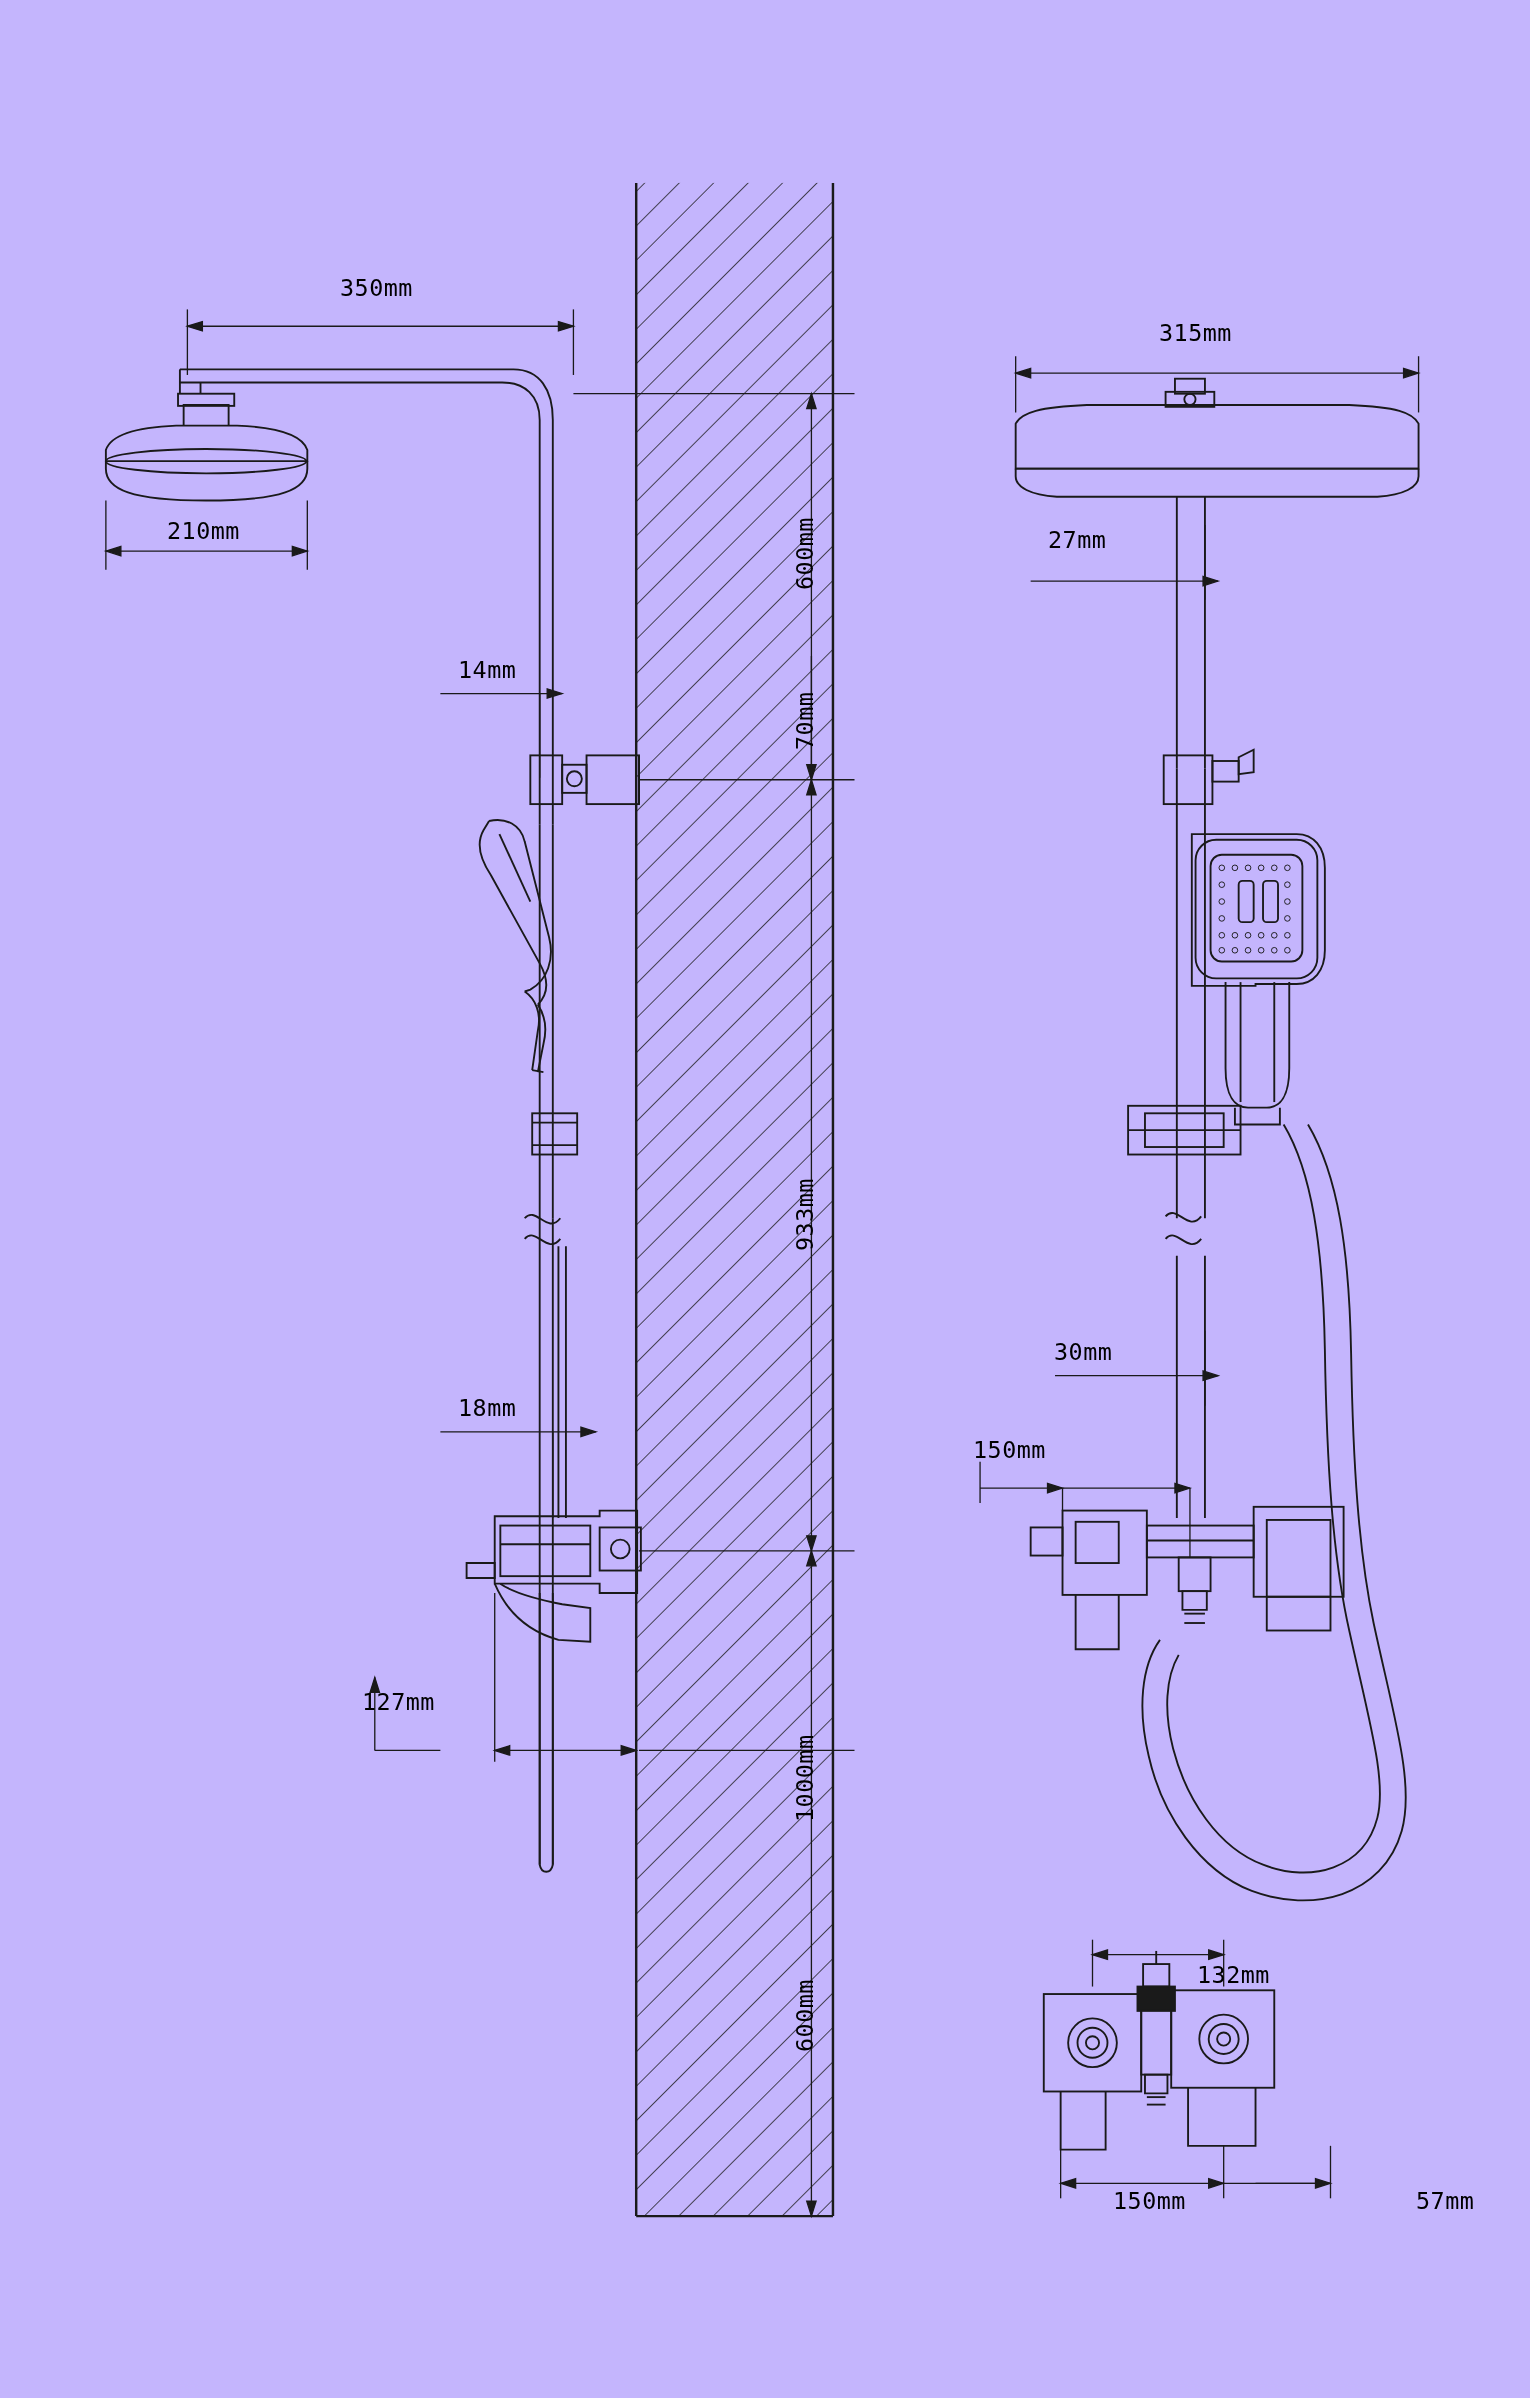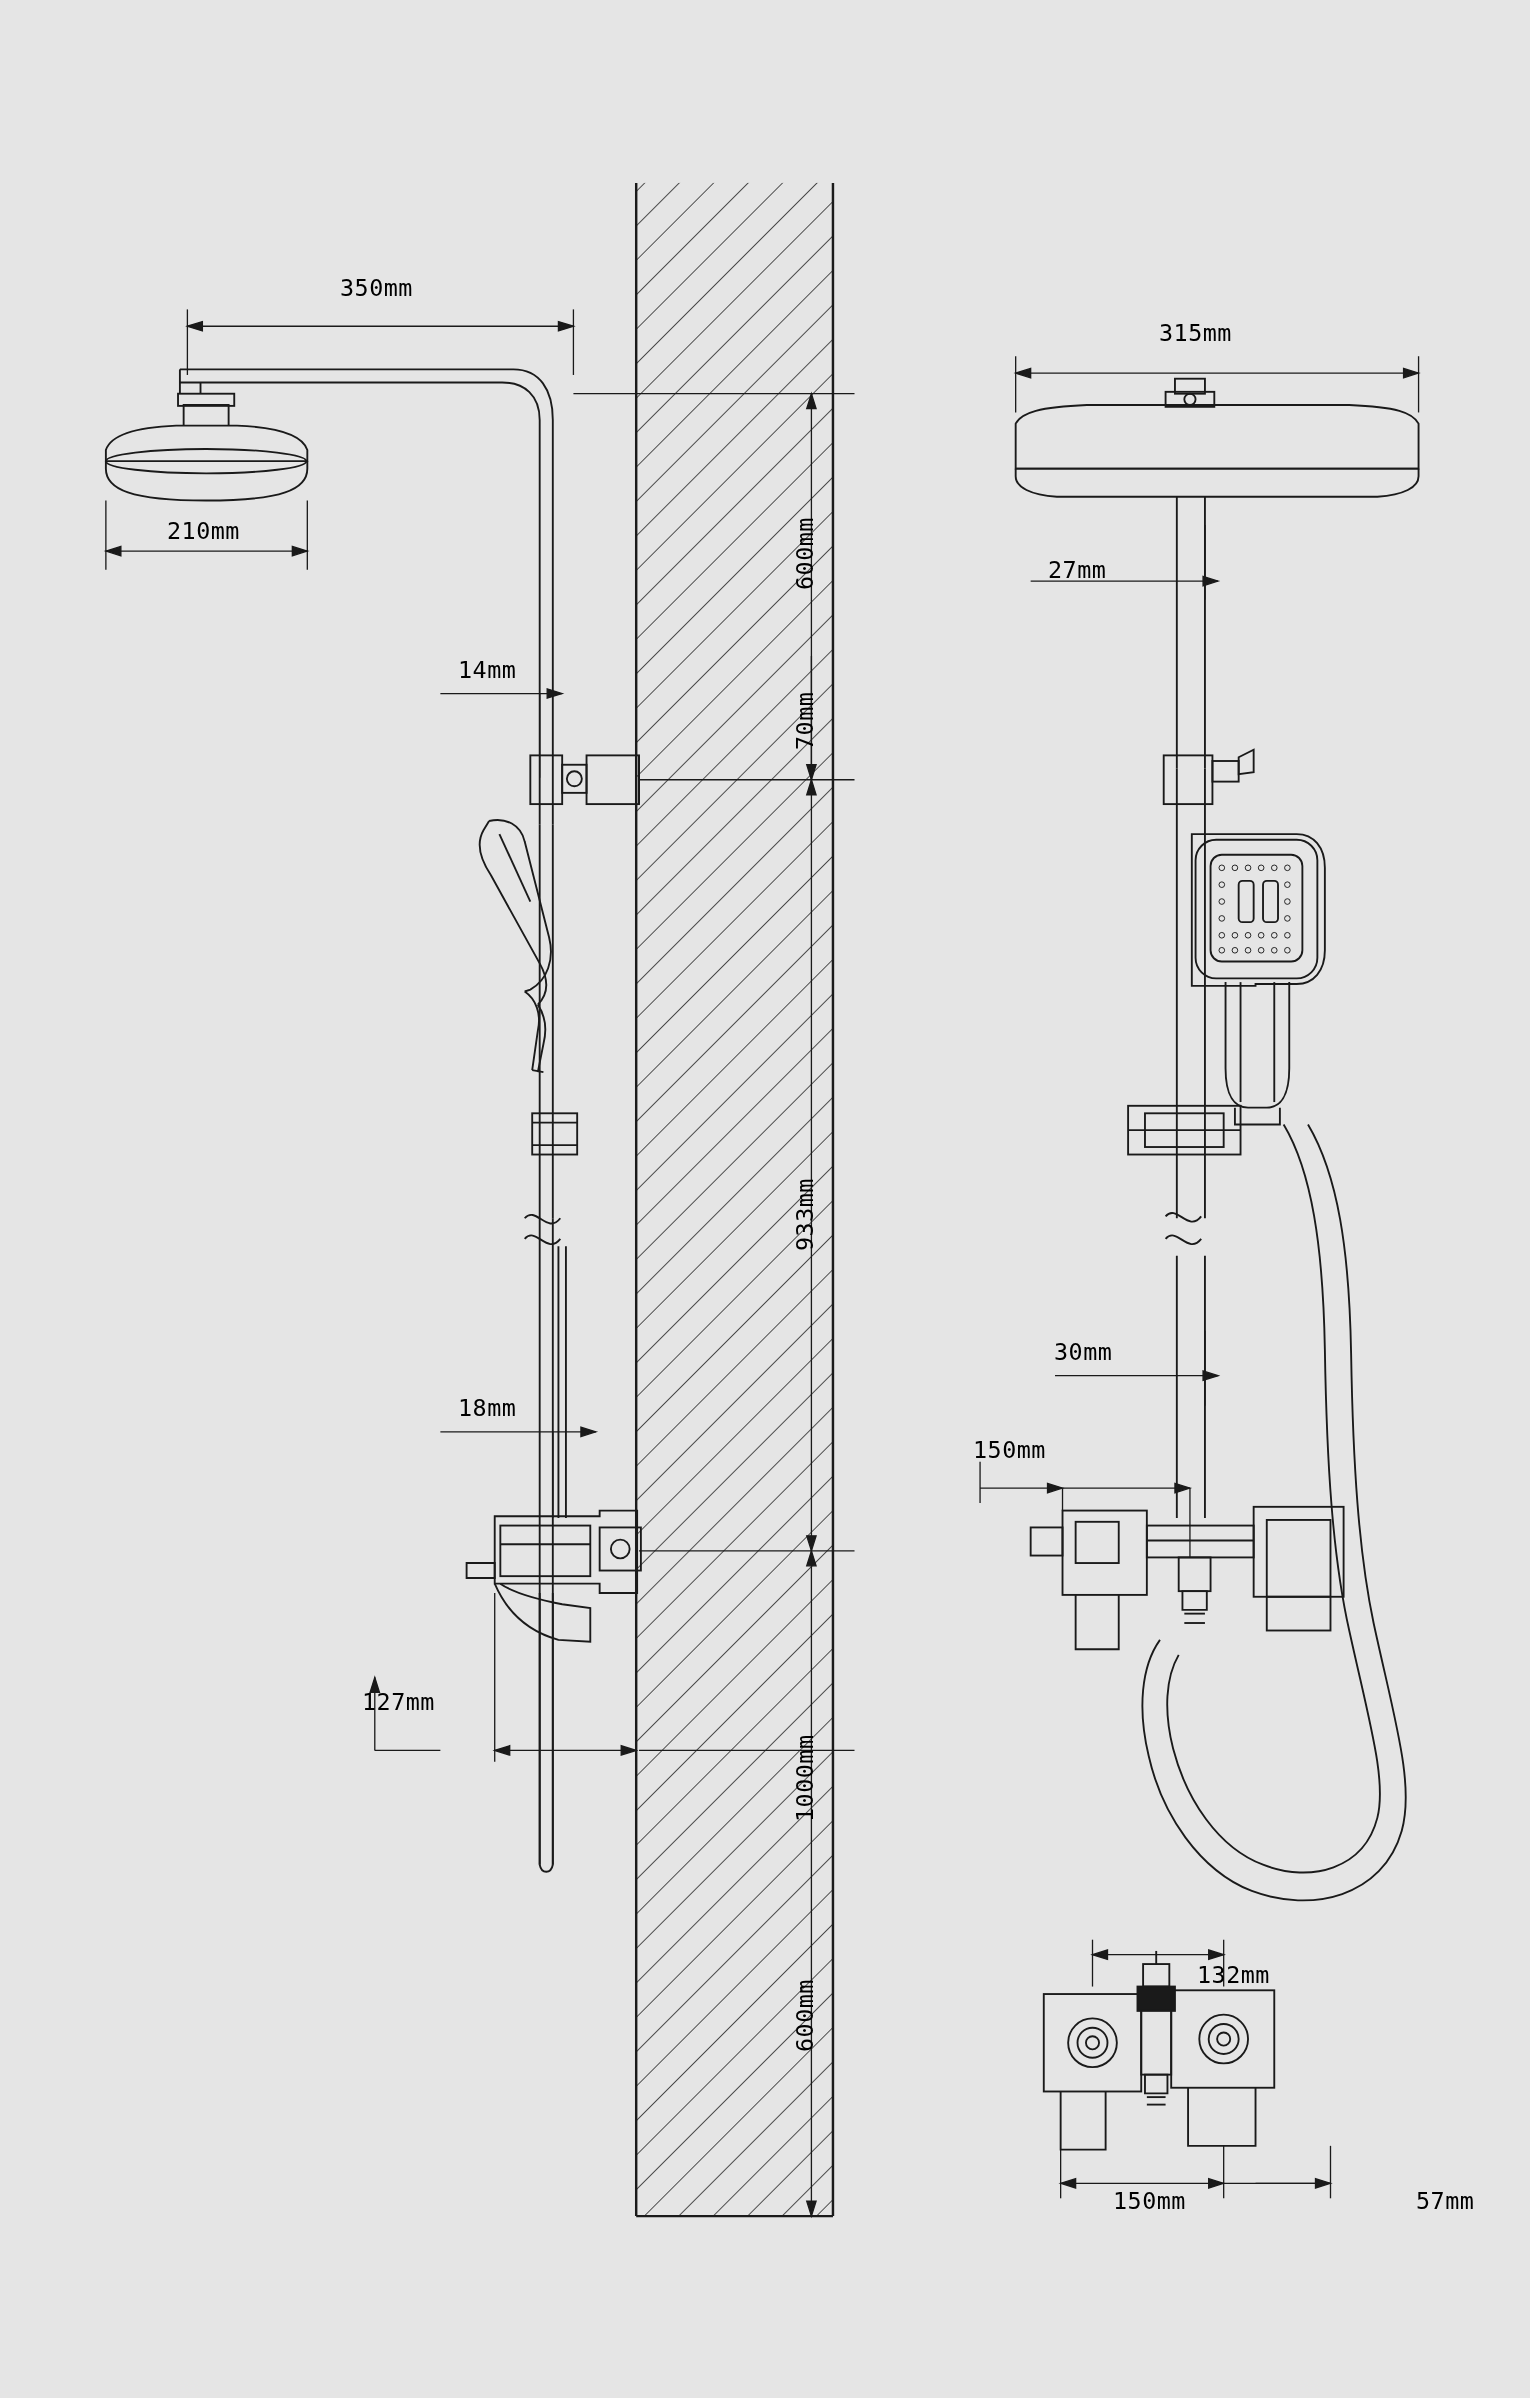--- a/index.html
+++ b/index.html
@@ -7,21 +7,21 @@
     padding: 0;
     background: #ffffff;
   }
   body {
     font-family: "DejaVu Sans Mono", monospace;
   }
   #sheet {
     position: relative;
     width: 1531px;
     height: 2399px;
-    background: #e5e5e5;
+    background: #c4b5fd;
     overflow: hidden;
   }
   #sheet svg {
     position: absolute;
     top: 0;
     left: 0;
   }
   .dim-label {
     position: absolute;
     font-family: "DejaVu Sans Mono", monospace;
@@ -359,21 +359,21 @@
   <div class="dim-label" style="left:458px; top:1394px;">18mm</div>
   <div class="dim-label" style="left:362px; top:1688px;">127mm</div>
 
   <div class="dim-label vert" style="left:791px; top:590px;">600mm</div>
   <div class="dim-label vert" style="left:791px; top:750px;">70mm</div>
   <div class="dim-label vert" style="left:791px; top:1251px;">933mm</div>
   <div class="dim-label vert" style="left:791px; top:1822px;">1000mm</div>
   <div class="dim-label vert" style="left:791px; top:2052px;">600mm</div>
 
   <div class="dim-label" style="left:1159px; top:319px;">315mm</div>
-  <div class="dim-label" style="left:1048px; top:556px;">27mm</div>
+  <div class="dim-label" style="left:1048px; top:526px;">27mm</div>
   <div class="dim-label" style="left:1054px; top:1338px;">30mm</div>
   <div class="dim-label" style="left:973px; top:1436px;">150mm</div>
 
   <div class="dim-label" style="left:1197px; top:1913px;margin-top:48px;">132mm</div>
   <div class="dim-label" style="left:1113px; top:2187px;">150mm</div>
   <div class="dim-label" style="left:1416px; top:2187px;">57mm</div>
 
 </div>
 
 

